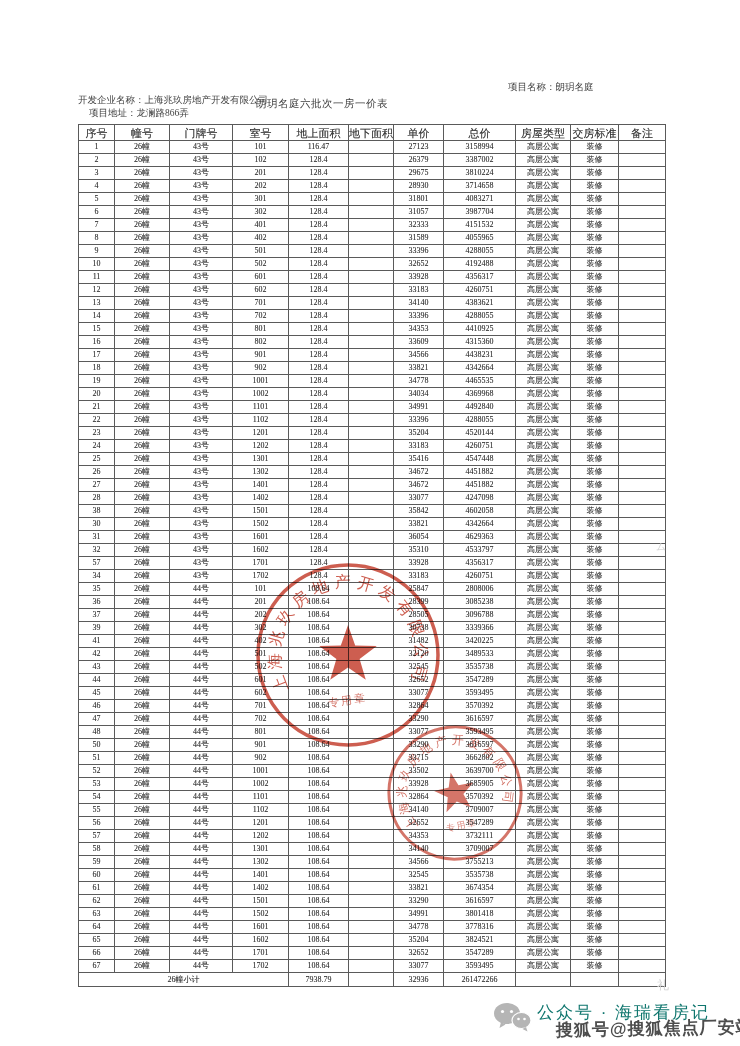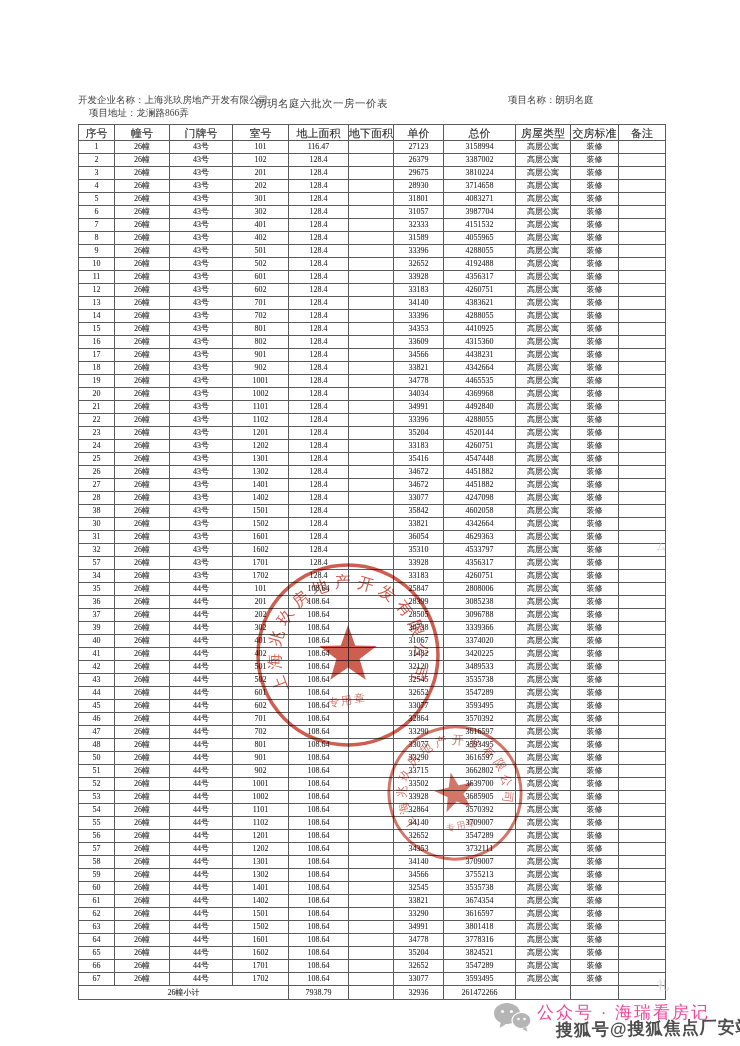--- a/index.html
+++ b/index.html
@@ -8,41 +8,41 @@
     background:#ffffff;
     font-family:"Liberation Serif","DejaVu Serif",serif;
     color:#3a3a3a;
   }
   .doc-title{
     position:absolute;top:69px;left:322px;transform:translateX(-50%);
     font-size:10.5px;letter-spacing:.5px;white-space:nowrap;color:#3f3f3f;margin-top:28px;
   }
   .meta-line{position:absolute;font-size:9.5px;white-space:nowrap;color:#3f3f3f;}
   #dev-line{top:94px;left:78px;}
-  #proj-line{top:94px;left:508px;}
+  #proj-line{top:81px;left:508px;}
   #addr-line{top:107px;left:78px;margin-left:11px;}
   table.price{
     position:absolute;top:124px;left:78px;width:587px;
     border-collapse:collapse;table-layout:fixed;
     font-size:8px;color:#373737;
     text-shadow:0 0 .5px rgba(70,70,70,.55);
   }
   table.price th,table.price td{
     border:1px solid #5a5a5a;padding:0;margin:0;
     text-align:center;vertical-align:middle;
     height:12px;line-height:10px;overflow:hidden;white-space:nowrap;
     font-weight:normal;
   }
   table.price thead th{height:15px;font-size:11px;}
   table.price tr.subtotal td{height:13px;}
   .stamps{position:absolute;top:0;left:0;pointer-events:none;mix-blend-mode:multiply;}
   .footer-grey{
     position:absolute;top:1001px;left:537px;
     font-family:"Liberation Sans","DejaVu Sans",sans-serif;
-    font-size:17px;letter-spacing:2px;color:#ec4899;white-space:nowrap;
+    font-size:17px;letter-spacing:2px;color:#0f766e;white-space:nowrap;
   }
   .footer-dark{
     position:absolute;top:1017px;left:556px;
     font-family:"Liberation Sans","DejaVu Sans",sans-serif;
     font-size:17px;font-weight:bold;color:#4d4d4d;white-space:nowrap;
     transform:rotate(-1deg);letter-spacing:1px;
   }
   .wechat-icon{position:absolute;top:1002px;left:492px;}
   .scan-artifact{position:absolute;color:#d3d3d3;font-size:10px;filter:blur(.4px);}
   #artifact-1{top:540px;left:656px;}
@@ -570,33 +570,20 @@
       </tr>
       <tr>
         <td>39</td>
         <td>26幢</td>
         <td>44号</td>
         <td>302</td>
         <td>108.64</td>
         <td></td>
         <td>30738</td>
         <td>3339366</td>
-        <td>高层公寓</td>
-        <td>装修</td>
-        <td></td>
-      </tr>
-      <tr>
-        <td>40</td>
-        <td>26幢</td>
-        <td>44号</td>
-        <td>401</td>
-        <td>108.64</td>
-        <td></td>
-        <td>31067</td>
-        <td>3374020</td>
         <td>高层公寓</td>
         <td>装修</td>
         <td></td>
       </tr>
       <tr>
         <td>41</td>
         <td>26幢</td>
         <td>44号</td>
         <td>402</td>
         <td>108.64</td>

